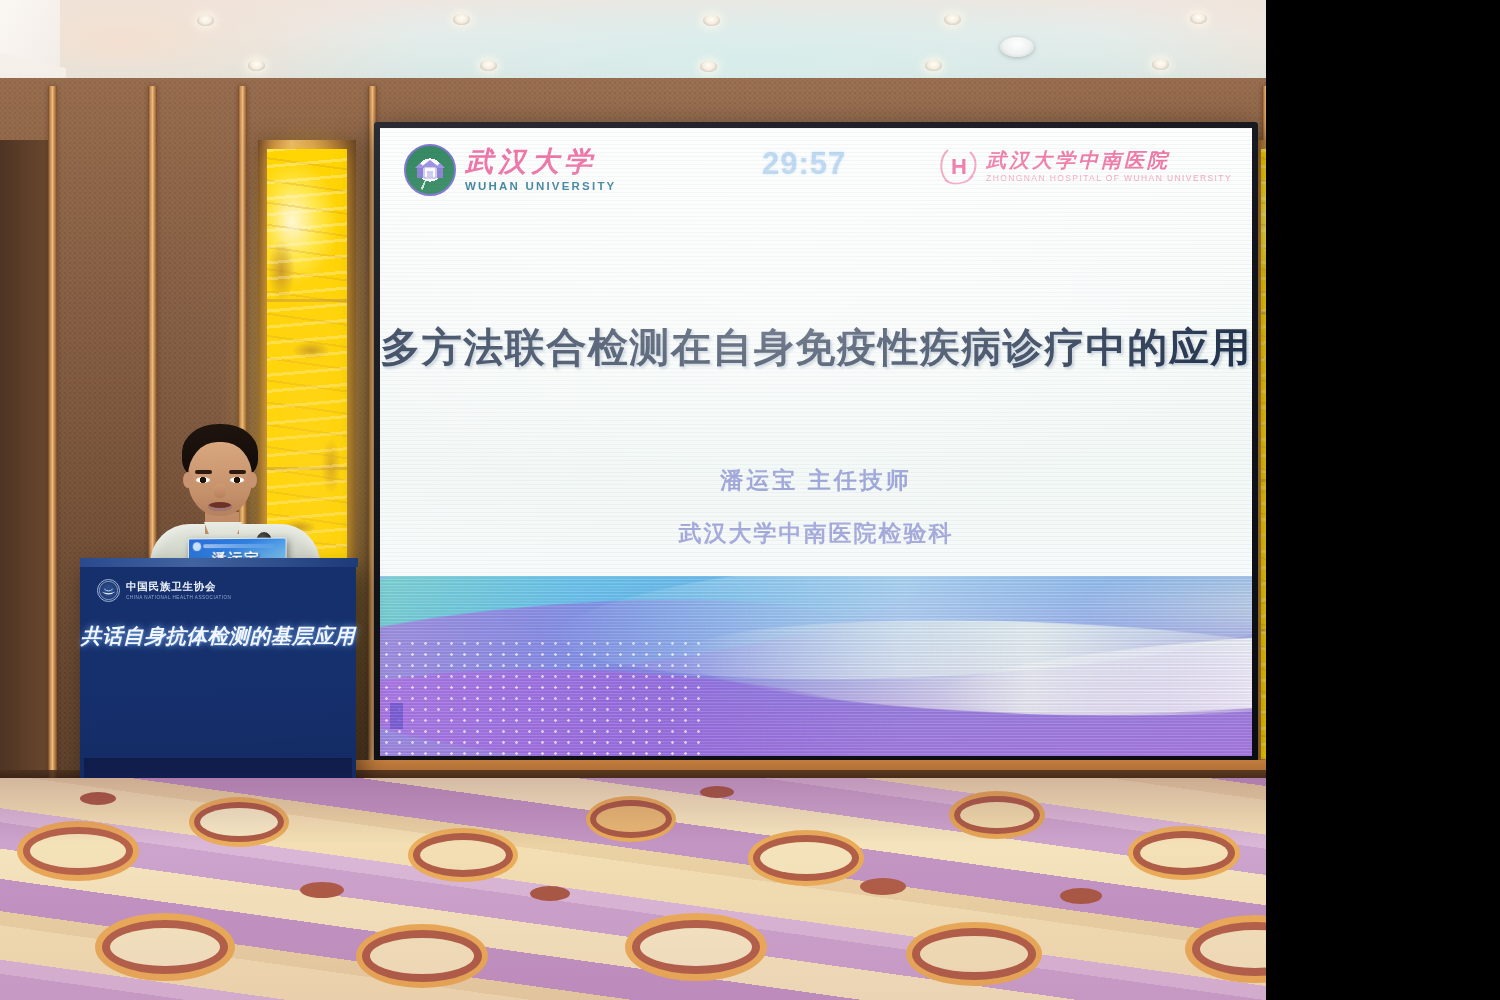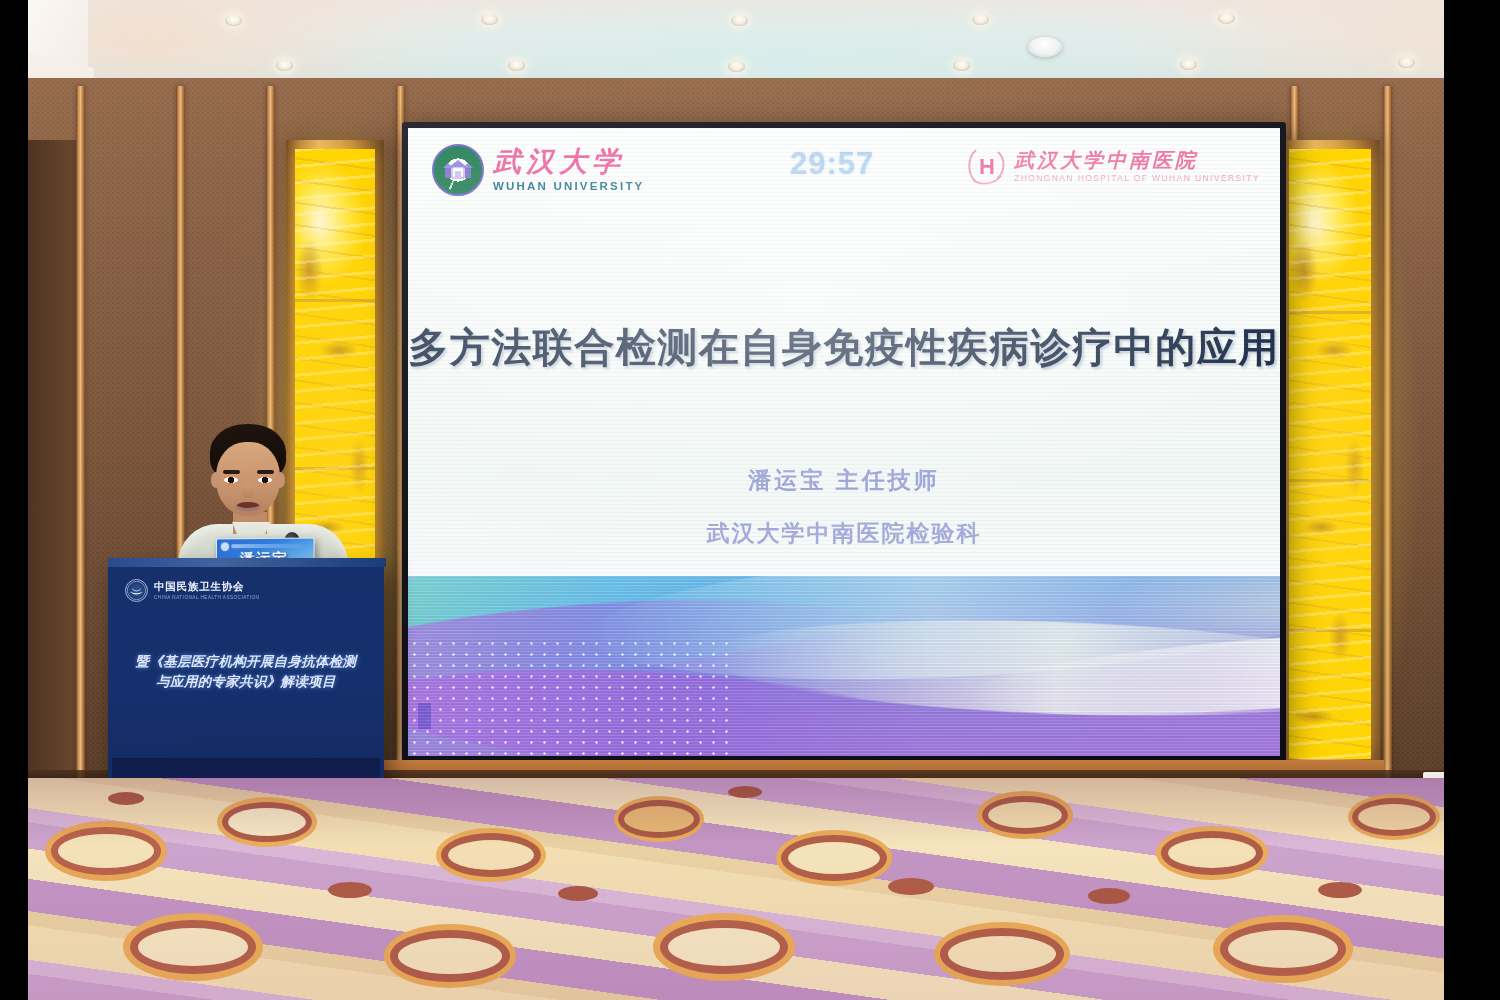--- a/index.html
+++ b/index.html
@@ -1,18 +1,18 @@
 <!DOCTYPE html>
 <html><head>
 <meta charset="utf-8">
 <style>
   html,body{margin:0;padding:0;background:#000;}
   body{font-family:"Liberation Sans","DejaVu Sans",sans-serif;}
 
-  #stage{position:relative;width:1416px;height:1000px;overflow:hidden;background:#f9a8d4;margin-left:28px;}
+  #stage{position:relative;width:1266px;height:1000px;overflow:hidden;background:#f9a8d4;}
 
   
   .ceiling{position:absolute;left:0;top:0;width:1500px;height:86px;
     background:linear-gradient(180deg,#efe6e0 0%,#e8ecea 40%,#dfe9e6 72%,#d9e2df 100%);}
   .ceiling:after{content:"";position:absolute;inset:0;
     background:radial-gradient(ellipse 700px 120px at 760px 60px,rgba(214,238,236,.85),rgba(255,255,255,0) 70%),
                radial-gradient(ellipse 420px 120px at 120px 40px,rgba(244,222,205,.9),rgba(255,255,255,0) 72%),
                radial-gradient(ellipse 420px 120px at 1400px 40px,rgba(244,224,208,.8),rgba(255,255,255,0) 72%);}
   .ceil-corner{position:absolute;left:0;top:0;width:60px;height:200px;
     background:linear-gradient(120deg,#fbf7f3 0%,#f2ece7 60%,#e9e2dc 100%);}
@@ -394,24 +394,21 @@
           <path d="M4 13 Q11.5 19 19 13 Q11.5 16 4 13 Z" fill="#e8f0fb"></path>
           <path d="M7 10 Q11.5 14 16 10" stroke="#cfe0f7" stroke-width="1" fill="none"></path>
         </svg>
       </div>
       <div>
         <div class="assoc-cn">中国民族卫生协会</div>
         <div class="assoc-en">CHINA NATIONAL HEALTH ASSOCIATION</div>
       </div>
     </div>
 
-    <div class="pod-h2">
-      <div>暨《基层医疗机构开展自身抗体检测</div>
-      <div>与应用的专家共识》解读项目</div>
-    </div>
+    <div class="pod-h1">共话自身抗体检测的基层应用</div>
 
     <div class="pod-art">
       <svg class="runner" viewBox="0 0 54 86">
         <g fill="#9fe0f2" opacity="0.95">
           <circle cx="30" cy="9" r="7"></circle>
           <path d="M26 16 C20 20,17 30,19 40 L28 42 C31 33,33 24,32 17 Z"></path>
           <path d="M19 38 C12 44,8 56,7 70 L14 72 C17 60,21 50,26 44 Z"></path>
           <path d="M30 40 C35 48,38 58,38 66 L31 68 C29 58,26 50,23 45 Z"></path>
           <path d="M27 20 C20 22,14 26,9 32 L12 37 C18 32,24 29,29 28 Z"></path>
           <path d="M33 20 C38 21,42 25,44 30 L40 33 C37 29,34 27,31 27 Z"></path>

